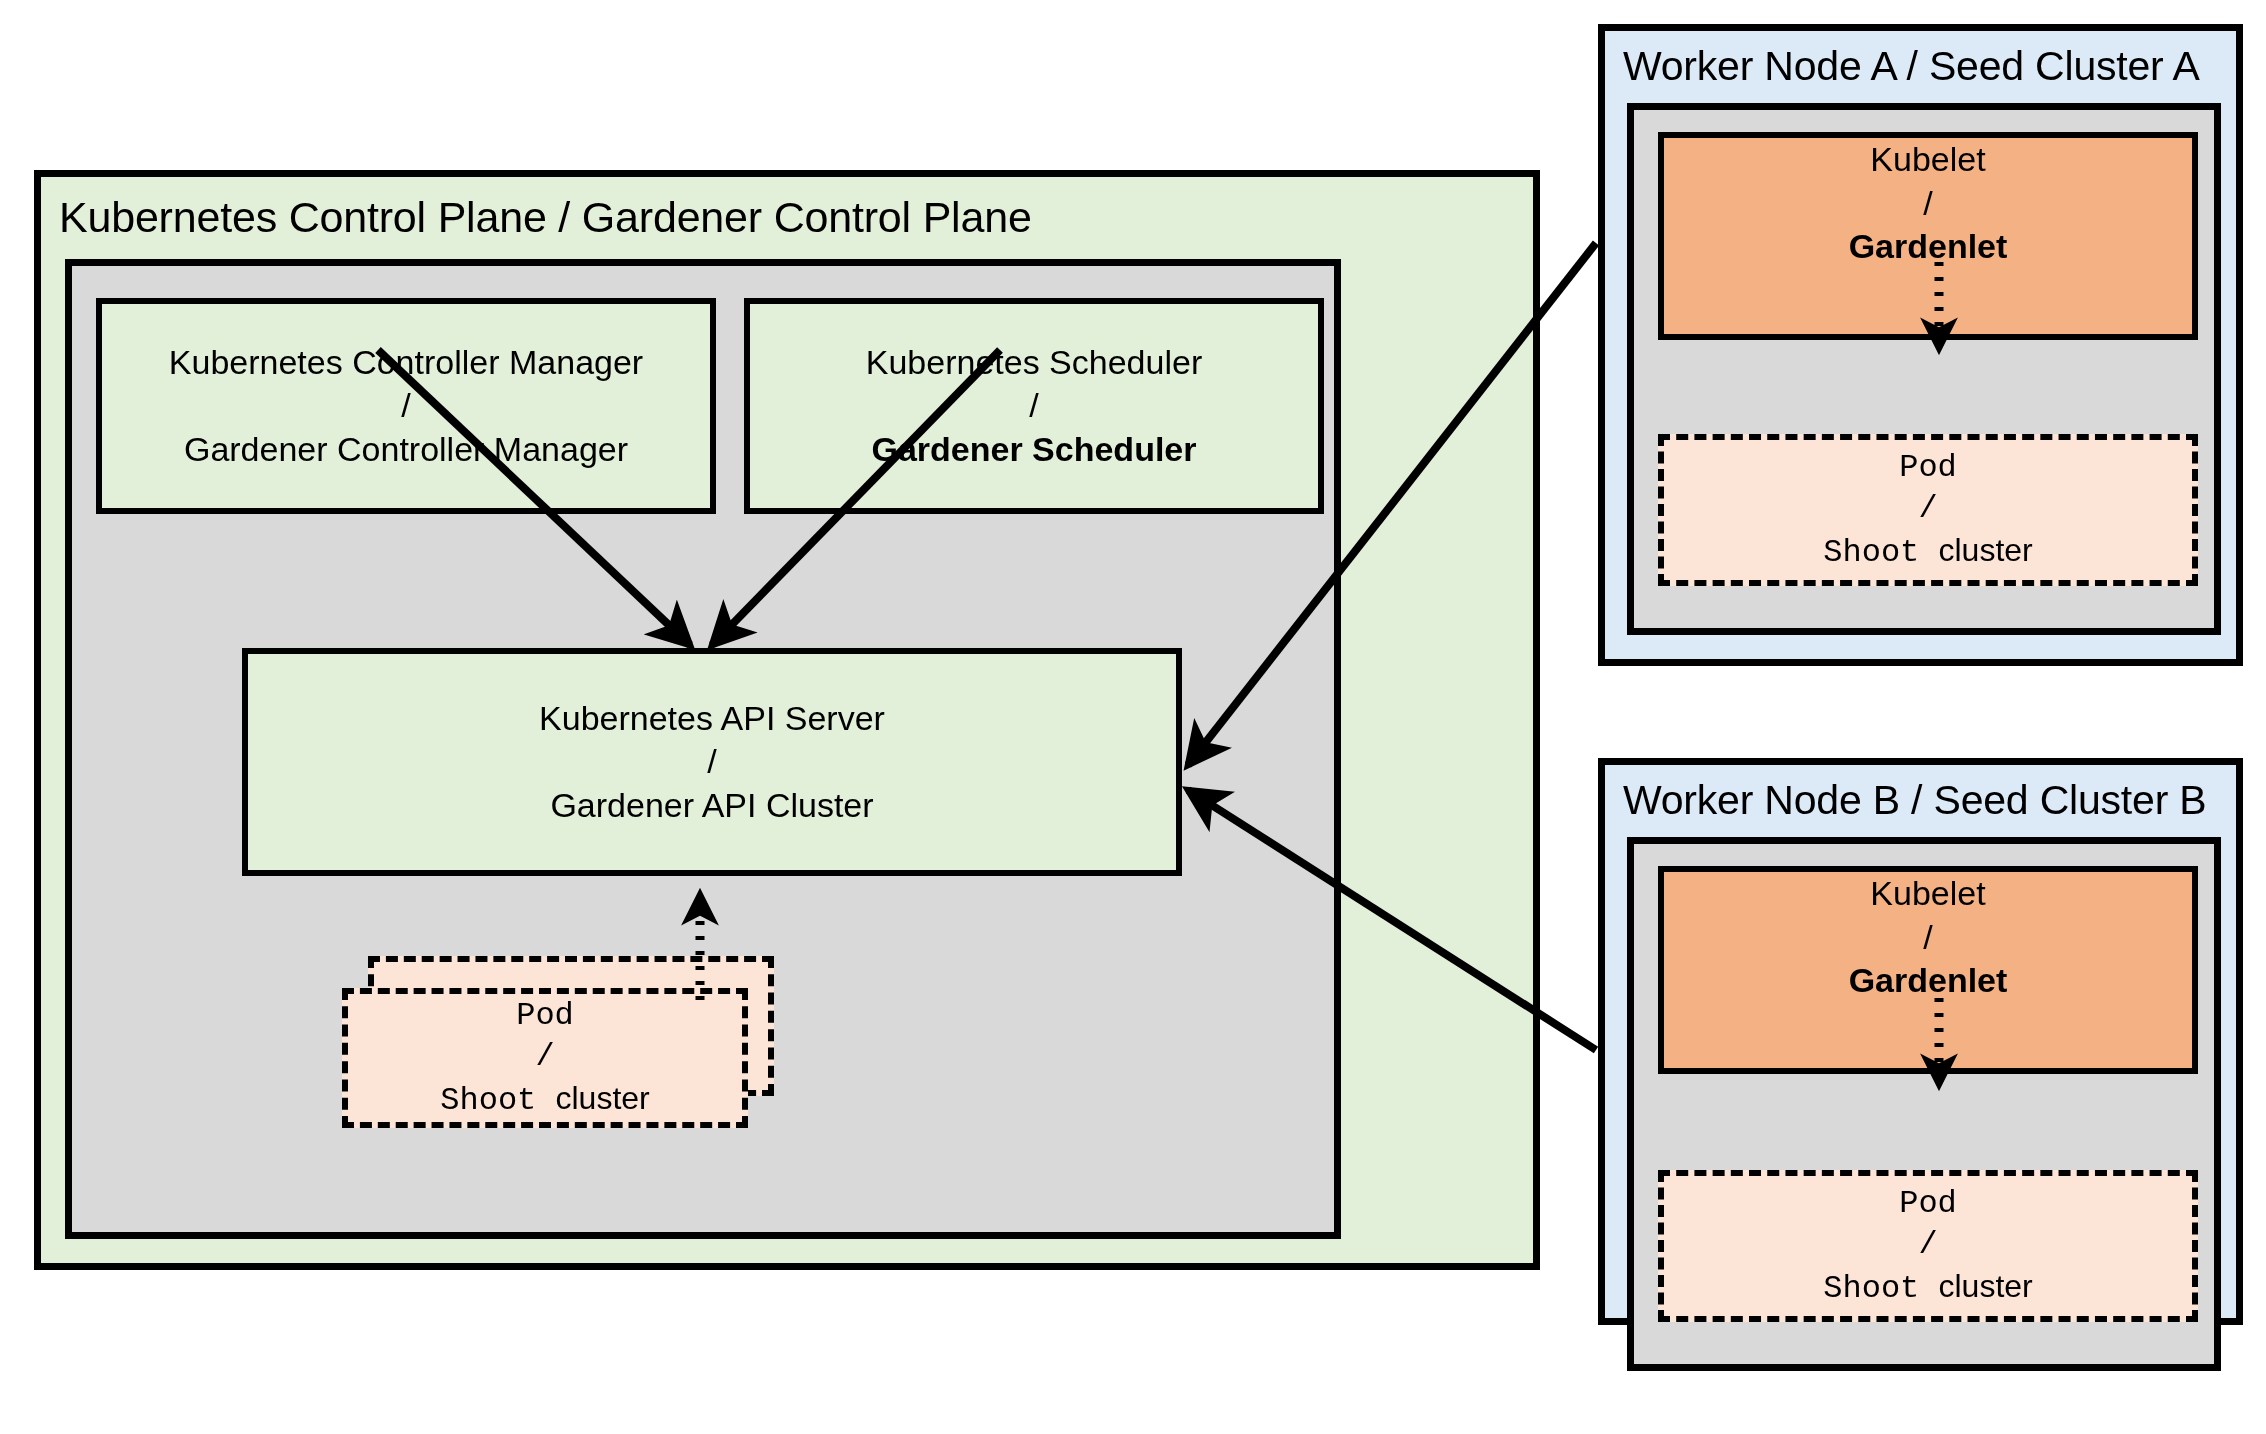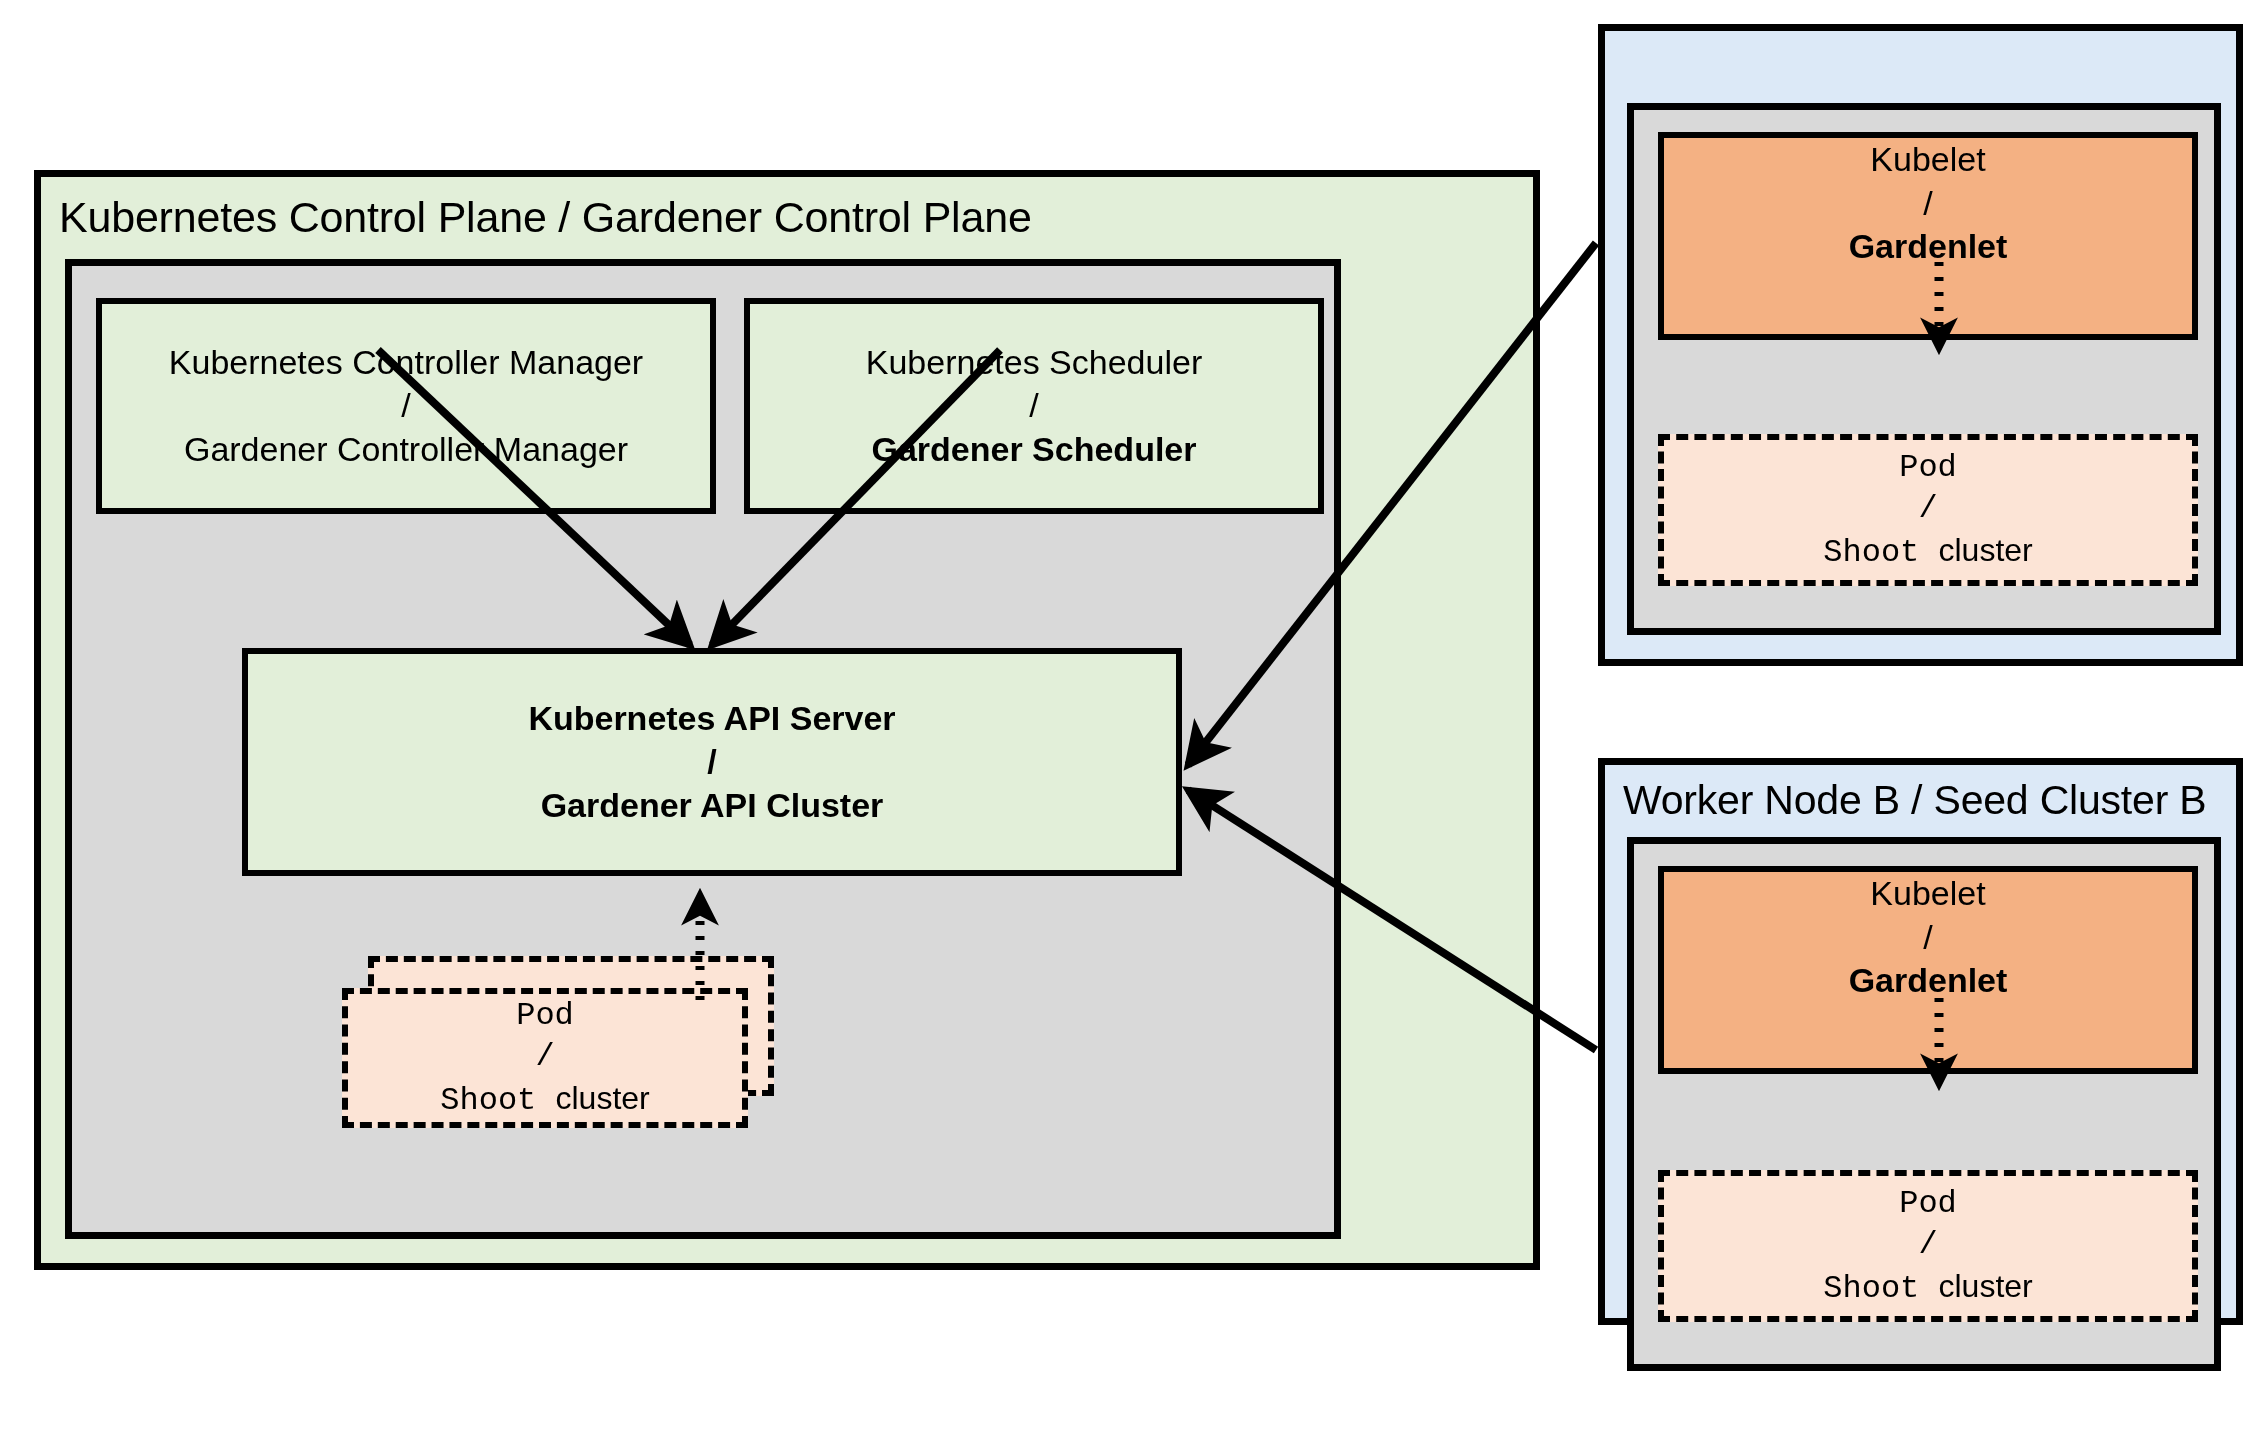--- a/index.html
+++ b/index.html
@@ -64,21 +64,21 @@
   #k8s-controller-manager-box {
     left: 24px; top: 32px;
     width: 620px; height: 216px;
   }
   #k8s-scheduler-box {
     left: 672px; top: 32px;
     width: 580px; height: 216px;
   }
   #k8s-api-server-box {
     left: 170px; top: 382px;
-    width: 940px; height: 228px; font-weight: bold;
+    width: 940px; height: 228px;
   }
 
   
   .pod-box {
     background: #fce4d6;
     border: 6px dashed #000000;
     display: flex;
     align-items: center;
     justify-content: center;
     text-align: center;
@@ -187,20 +187,21 @@
           <span>Pod</span><br>
           <span>/</span><br>
           <span>Shoot </span><span class="cluster-bold">cluster</span>
         </div>
       </div>
 
     </div>
   </div>
 
   <div class="abs worker-panel" id="worker-a-panel">
+    <div class="worker-title">Worker Node A / Seed Cluster A</div>
     <div class="abs worker-inner" id="worker-a-inner">
       <div class="abs kubelet-box" id="worker-a-kubelet">
         <div class="box-text">
           <span>Kubelet</span><br>
           <span>/</span><br>
           <span class="bold">Gardenlet</span>
         </div>
       </div>
       <div class="abs pod-box" id="worker-a-pod">
         <div class="pod-text">

